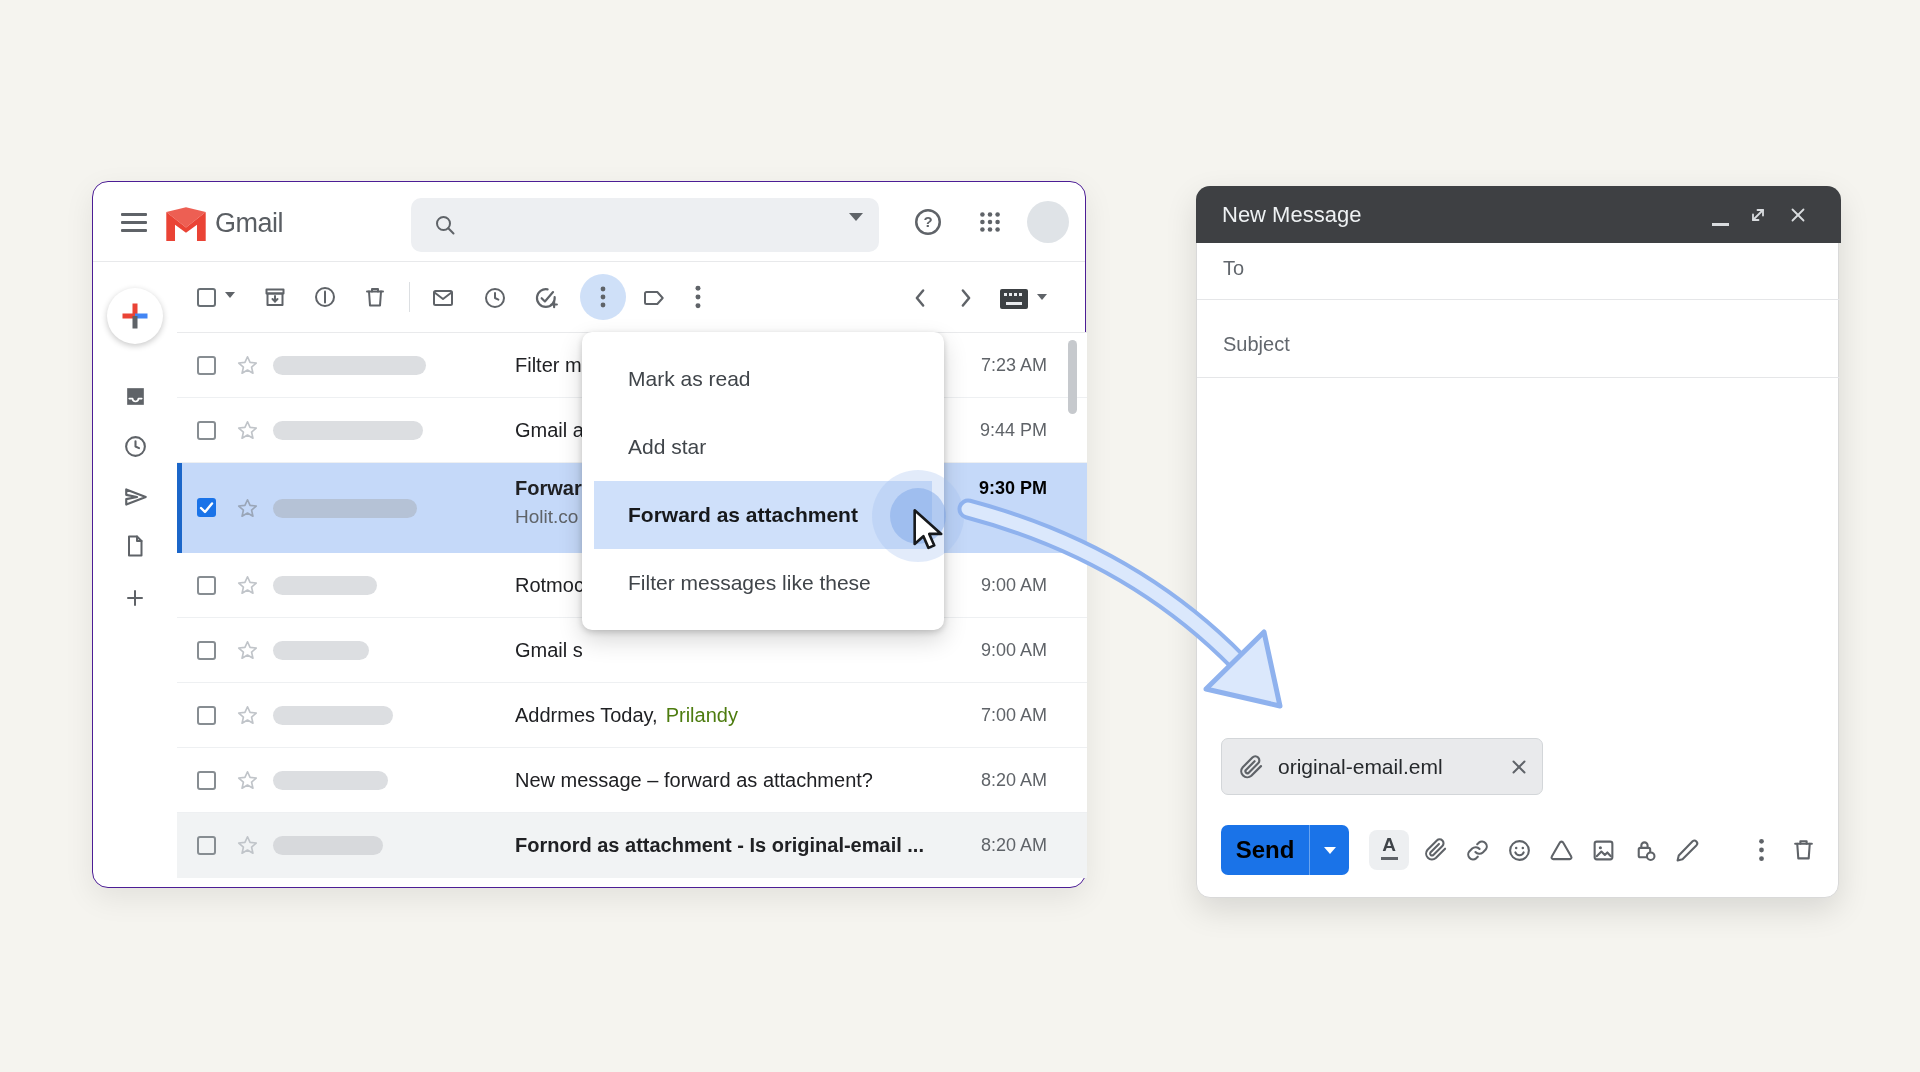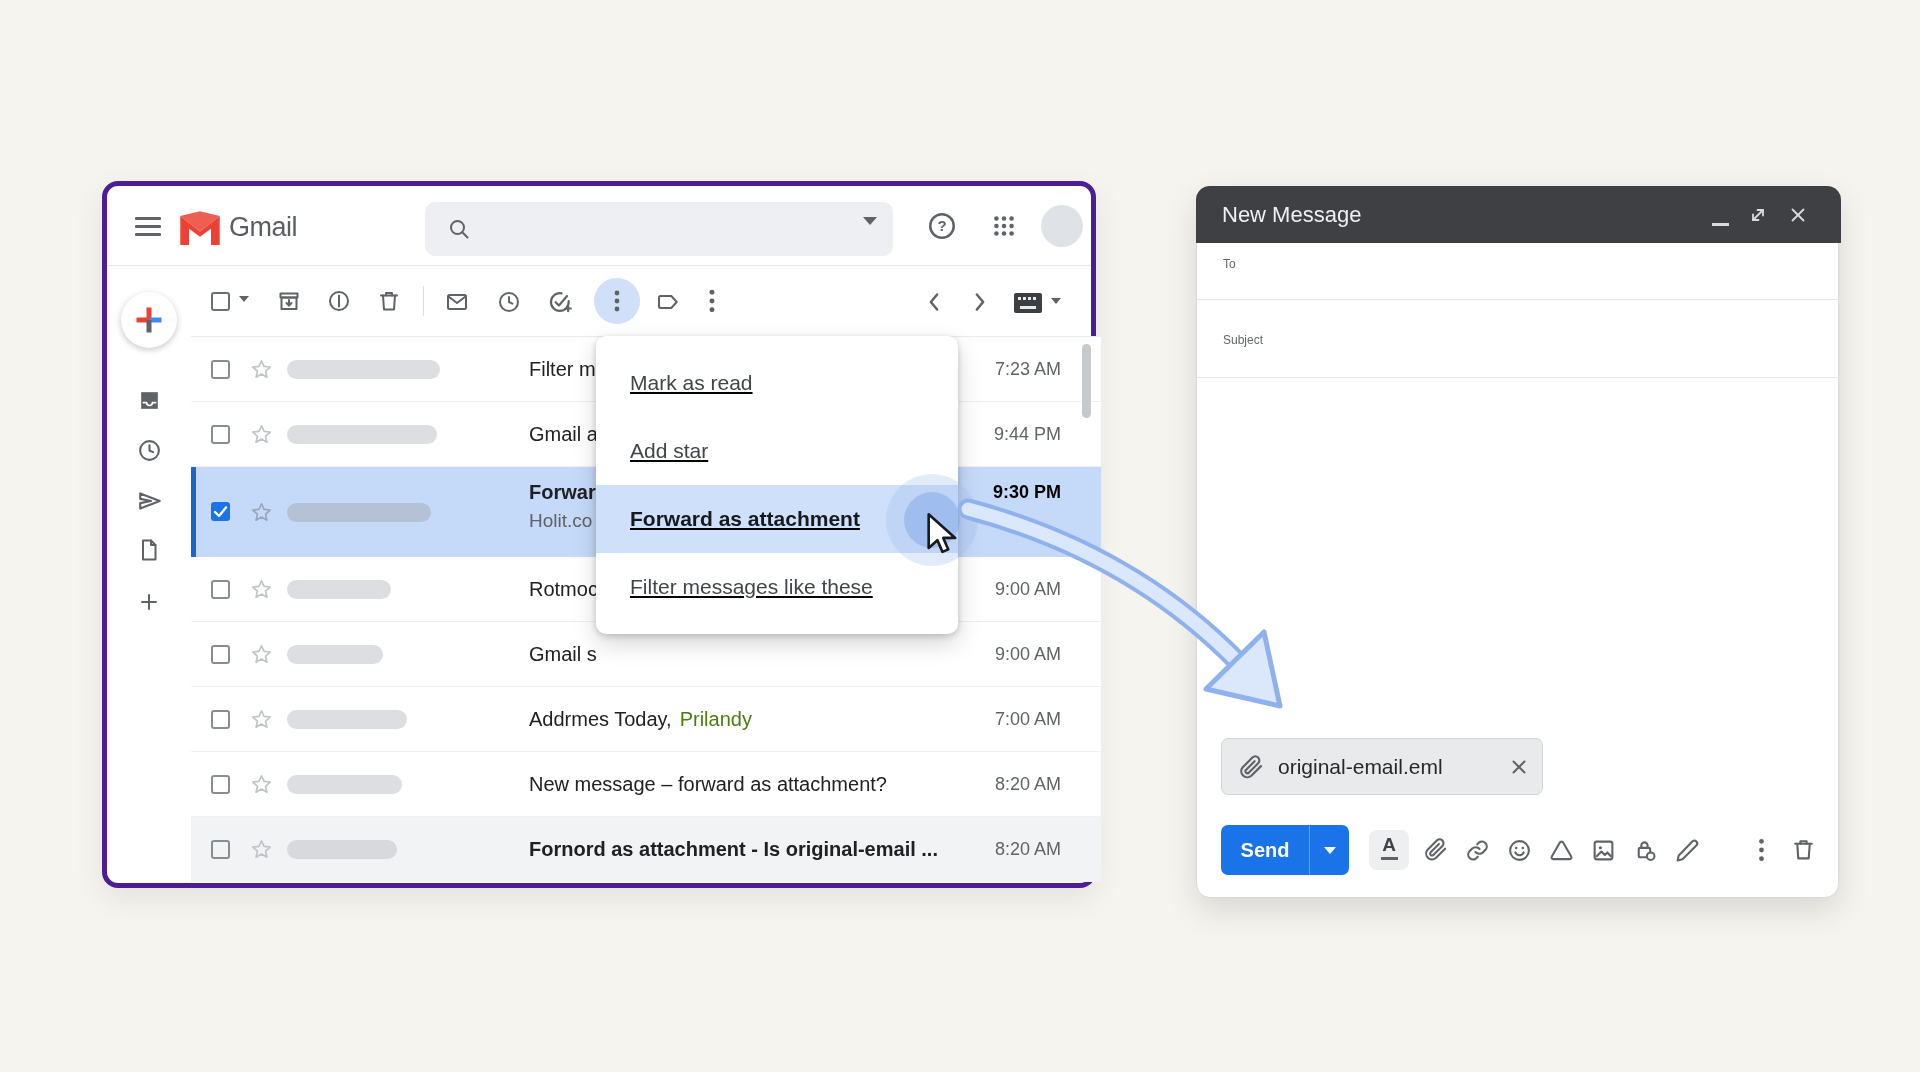--- a/index.html
+++ b/index.html
@@ -2,22 +2,22 @@
 <html><head>
 <meta charset="utf-8">
 <style>
   * { margin:0; padding:0; box-sizing:border-box; }
   html,body { width:1920px; height:1072px; }
   body { background:#f5f4ef; font-family:"Liberation Sans", sans-serif; position:relative; overflow:hidden; }
   .abs { position:absolute; }
   .ic { stroke:#5f6368; fill:none; stroke-width:2; stroke-linecap:round; stroke-linejoin:round; }
 
   
-  #gmail-window { left:102px; top:181px; width:994px; height:707px; background:#fff;
-    border:5px solid #4c1d95; border-radius:16px; box-shadow:0 10px 30px rgba(0,0,0,.08); }
+  #gmail-window { left:92px; top:181px; width:994px; height:707px; background:#fff;
+    border:1px solid #4c1d95; border-radius:16px; box-shadow:0 10px 30px rgba(0,0,0,.08); }
   .gm-header { position:absolute; left:0; top:0; width:100%; height:80px; border-bottom:1px solid #e8e9eb; }
   .hamburger { left:28px; top:31px; width:26px; height:19px; cursor:pointer; }
   .hamburger span { display:block; width:26px; height:3px; background:#5f6368; border-radius:1px; margin-bottom:5px; }
   .gm-logo-m { left:70px; top:24px; }
   .gm-logo-text { left:122px; top:26px; font-size:27px; color:#5a5e63; letter-spacing:-0.5px; }
   .search-bar { left:318px; top:16px; width:468px; height:54px; background:#edeff2; border-radius:10px; }
   .search-icon { left:340px; top:31px; }
   .search-caret { left:756px; top:31px; width:0; height:0; border-left:7px solid transparent; border-right:7px solid transparent; border-top:8px solid #5f6368; }
   .help-icon { left:820px; top:25px; }
   .apps-icon { left:884px; top:27px; }
@@ -48,41 +48,41 @@
   .row.selected .subj { top:5px; height:40px; line-height:40px; font-weight:bold; }
   .row.selected .snippet { position:absolute; left:338px; top:43px; font-size:19px; color:#5f6368; }
   .row.selected .time { top:5px; height:40px; line-height:40px; color:#000000; font-weight:bold; }
   .row.grayed { background:#f1f3f4; }
   .row.grayed .subj { font-weight:bold; }
   .row.grayed .bar { background:#d7d9dc; }
   .subj2 { color:#4d7c0f; margin-left:8px; }
   .scrollbar-thumb { left:975px; top:158px; width:9px; height:74px; background:#c6c9cd; border-radius:4.5px; }
 
   
-  .ctx-menu { left:489px; top:150px; width:362px; background:#fff; border-radius:10px; padding:13px 0;
-    box-shadow:0 2px 6px rgba(0,0,0,.18), 0 10px 24px rgba(0,0,0,.16); z-index:20;text-decoration:underline; }
+  .ctx-menu { left:489px; top:150px; width:362px; background:#fff; border-radius:10px; padding:13px 12px;
+    box-shadow:0 2px 6px rgba(0,0,0,.18), 0 10px 24px rgba(0,0,0,.16); z-index:20; }
   .ctx-item { height:68px; line-height:68px; padding-left:34px; font-size:21px; color:#40454a; cursor:pointer; }
   .ctx-item.hl { background:#cfe0fa; font-weight:bold; color:#17191c; }
 
   .ripple-outer { left:779px; top:288px; width:92px; height:92px; border-radius:50%; background:rgba(158,190,240,.30); z-index:30; }
   .ripple-inner { left:797px; top:306px; width:56px; height:56px; border-radius:50%; background:rgba(120,162,230,.45); z-index:31; }
   .cursor { left:818px; top:326px; z-index:40; }
 
   
   #compose-window { left:1182px; top:186px; width:643px; height:712px; background:#fff;
     border:1px solid #d9d9d9; border-radius:14px; box-shadow:0 12px 32px rgba(0,0,0,.12);margin-left:14px; }
   .cw-header { position:absolute; left:-1px; top:-1px; width:645px; height:57px; background:#3e4043; border-radius:14px 14px 0 0; }
   .cw-title { position:absolute; left:26px; top:0; height:57px; line-height:57px; font-size:22px; color:#eef1f3; }
   .cw-min { position:absolute; left:516px; top:37px; width:17px; height:3px; background:#d9dcdf; }
-  .cw-field-label { position:absolute; left:26px; font-size:12px; color:#62676d; }
+  .cw-field-label { position:absolute; left:26px; font-size:20px; color:#62676d; }
   .cw-divider { position:absolute; left:0; width:643px; height:1px; background:#e5e6e8; }
   .chip { left:24px; top:551px; width:322px; height:57px; background:#e9eaec; border:1px solid #d3d6d9; border-radius:7px; }
   .chip-name { position:absolute; left:56px; top:0; height:55px; line-height:55px; font-size:21px; color:#26292c; }
   .send-btn { left:24px; top:638px; width:128px; height:50px; background:#1a73e8; border-radius:7px; display:flex; cursor:pointer; }
-  .send-main { width:88px; height:50px; line-height:50px; text-align:center; color:#ffffff; font-size:20px; font-weight:bold; }
+  .send-main { width:88px; height:50px; line-height:50px; text-align:center; color:#000000; font-size:24px; font-weight:bold; }
   .send-split { width:40px; height:50px; border-left:1px solid rgba(255,255,255,.35); display:flex; align-items:center; justify-content:center; }
   .send-caret { width:0; height:0; border-left:6px solid transparent; border-right:6px solid transparent; border-top:7px solid #fff; }
   .fmt-a { left:172px; top:643px; width:40px; height:40px; background:#edeff1; border-radius:8px; text-align:center; }
   .fmt-a .letter { font-size:19px; font-weight:bold; color:#3f4449; line-height:30px; }
   .fmt-a .underl { width:17px; height:3px; background:#5f6368; margin:-3px auto 0; }
 
   .arrow-overlay { left:0; top:0; width:1920px; height:1072px; pointer-events:none; z-index:60; }
 </style>
 </head>
 <body>

